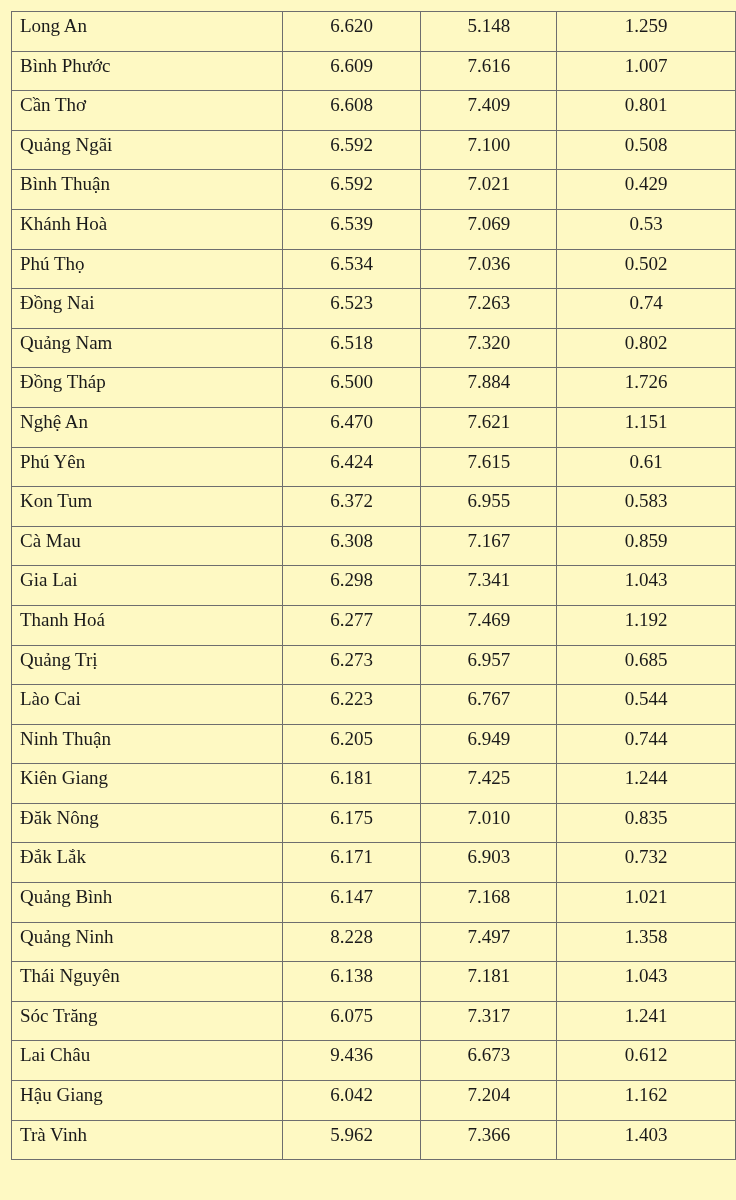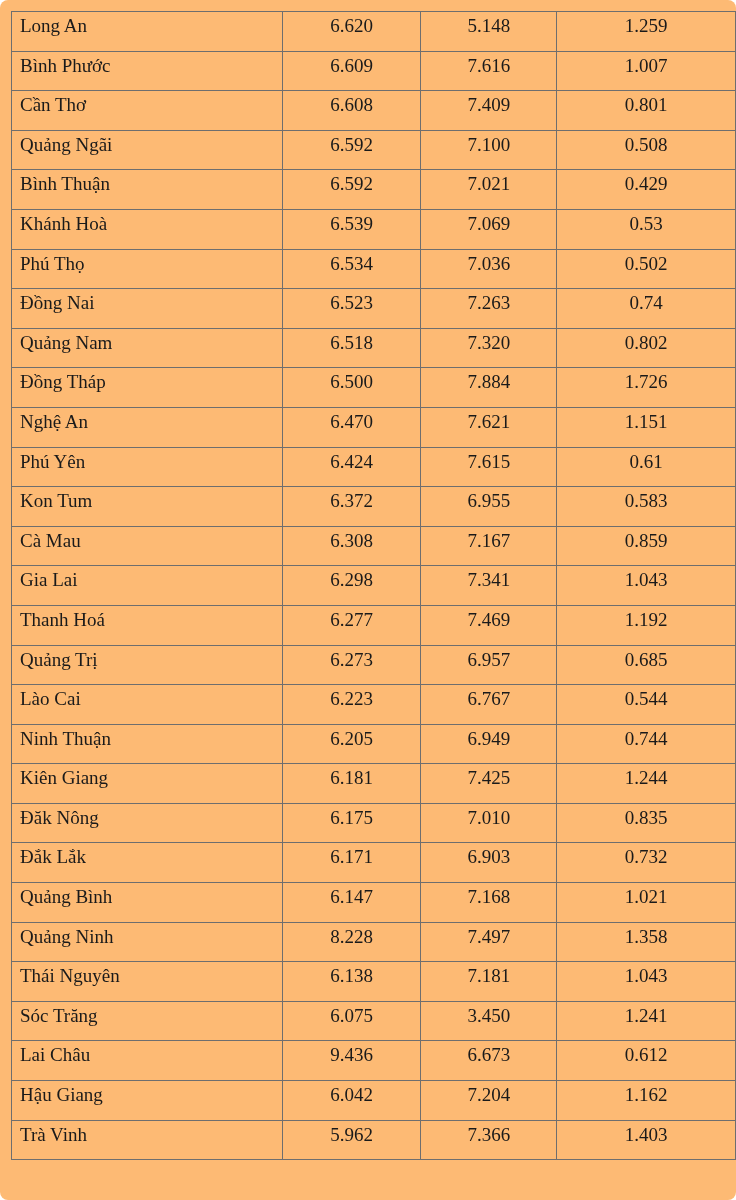--- a/index.html
+++ b/index.html
@@ -7,22 +7,21 @@
       padding: 0;
       background: #ffffff;
       width: 736px;
       height: 1200px;
       overflow: hidden;
     }
     .page {
       position: relative;
       width: 736px;
       height: 1200px;
-      background: #fdba74;
-      border-radius: 8px;
+      background: #fef9c3;
     }
     table.data-table {
       position: absolute;
       left: 11px;
       top: 11px;
       border-collapse: collapse;
       table-layout: fixed;
       font-family: "Liberation Serif", "DejaVu Serif", serif;
       font-size: 19px;
       color: #1a1a1a;
@@ -196,21 +195,21 @@
         </tr>
         <tr>
           <td class="col-name">Thái Nguyên</td>
           <td class="col-a">6.138</td>
           <td class="col-b">7.181</td>
           <td class="col-c">1.043</td>
         </tr>
         <tr>
           <td class="col-name">Sóc Trăng</td>
           <td class="col-a">6.075</td>
-          <td class="col-b">3.450</td>
+          <td class="col-b">7.317</td>
           <td class="col-c">1.241</td>
         </tr>
         <tr>
           <td class="col-name">Lai Châu</td>
           <td class="col-a">9.436</td>
           <td class="col-b">6.673</td>
           <td class="col-c">0.612</td>
         </tr>
         <tr>
           <td class="col-name">Hậu Giang</td>

